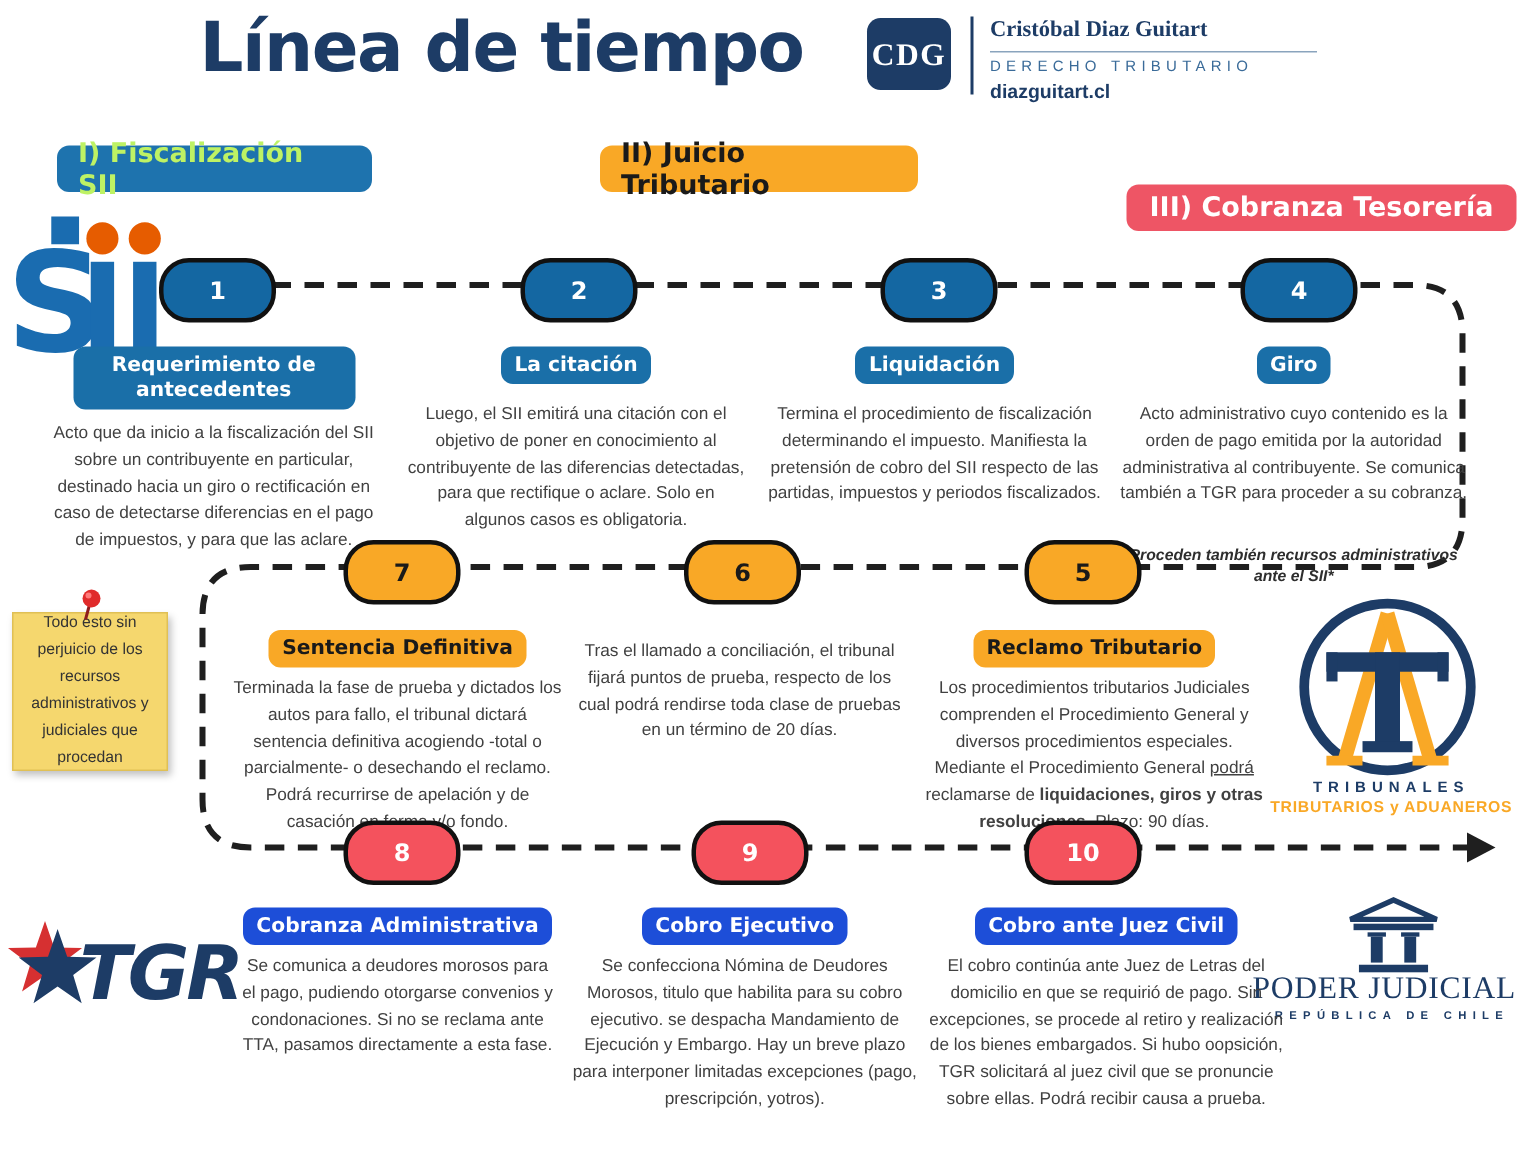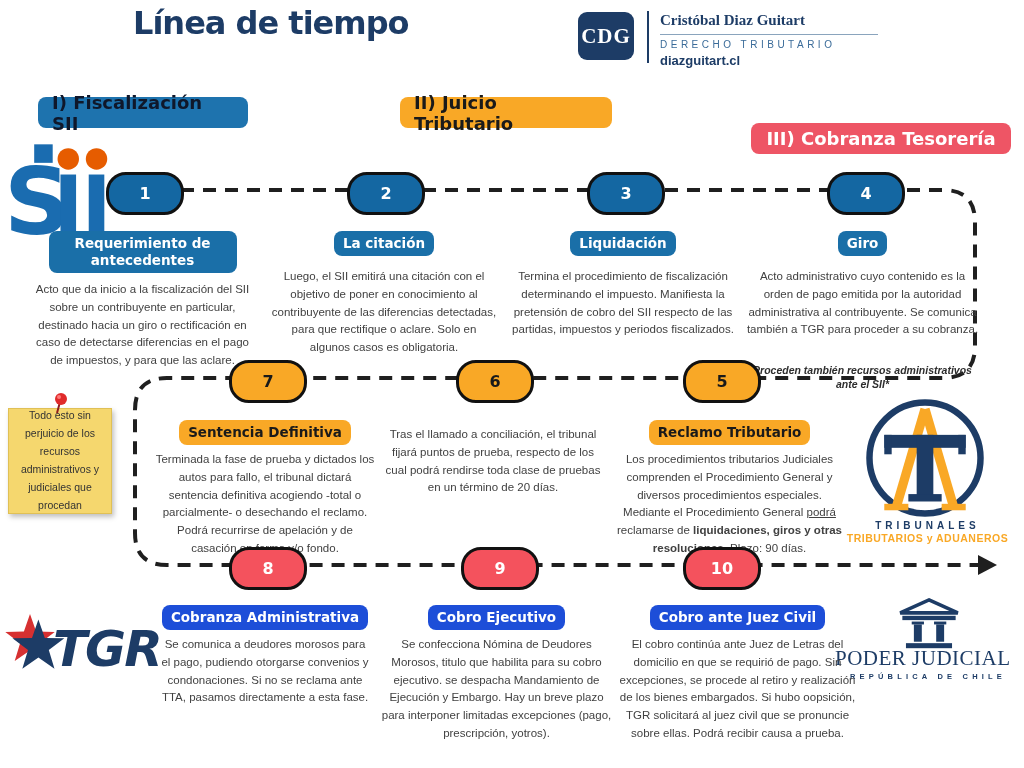--- a/index.html
+++ b/index.html
@@ -2,36 +2,36 @@
 <html><head>
 <meta charset="utf-8">
 <style>
   html,body{margin:0;padding:0;background:#fff;}
   .canvas{position:relative;width:1024px;height:768px;background:#ffffff;overflow:hidden;
           font-family:"Liberation Sans",sans-serif;}
   .abs{position:absolute;}
 
   
   .main-title{left:133px;top:4px;font-family:"DejaVu Sans",sans-serif;font-weight:800;
-              font-size:32px;color:#1d3c66;letter-spacing:-1px;}
+              font-size:46px;color:#1d3c66;letter-spacing:-1px;}
   .cdg-box{left:578px;top:12px;width:56px;height:48px;background:#1d3c66;border-radius:9px;
            display:flex;align-items:center;justify-content:center;}
   .cdg-box span{color:#fff;font-family:"Liberation Serif",serif;font-weight:bold;font-size:21px;letter-spacing:1px;}
   .hdr-divider{left:647px;top:11px;width:2px;height:52px;background:#1d3c66;}
   .hdr-author{left:660px;top:12px;font-family:"Liberation Serif",serif;font-weight:bold;
               font-size:15px;color:#1d3c66;}
   .hdr-rule{left:660px;top:34px;width:218px;height:1px;background:#8aa4bd;}
   .hdr-sub{left:660px;top:39px;font-size:10px;letter-spacing:3.5px;color:#3a6b99;font-weight:normal;}
   .hdr-site{left:660px;top:53px;font-size:13px;font-weight:bold;color:#1d3c66;}
 
   
   .section-badge{top:97px;height:31px;border-radius:8px;display:flex;align-items:center;
                  justify-content:center;font-family:"DejaVu Sans",sans-serif;font-weight:bold;
                  font-size:18px;padding:0 14px;}
-  .sec-blue{left:38px;width:182px;background:#1e73ae;color:#0f172a;}
+  .sec-blue{left:38px;width:182px;background:#1e73ae;color:#bef264;}
   .sec-orange{left:400px;width:184px;background:#f9a826;color:#1a1a1a;}
   .sec-red{left:751px;width:232px;background:#ee5565;color:#fff;margin-top:26px;}
 
   
   .pill{width:72px;height:37px;border:3px solid #111;border-radius:20px;display:flex;
         align-items:center;justify-content:center;font-family:"DejaVu Sans",sans-serif;
         font-weight:bold;font-size:16px;z-index:3;}
   .pill-blue{background:#1467a2;color:#fff;}
   .pill-orange{background:#f9a826;color:#1a1a1a;}
   .pill-red{background:#f4525d;color:#fff;}

